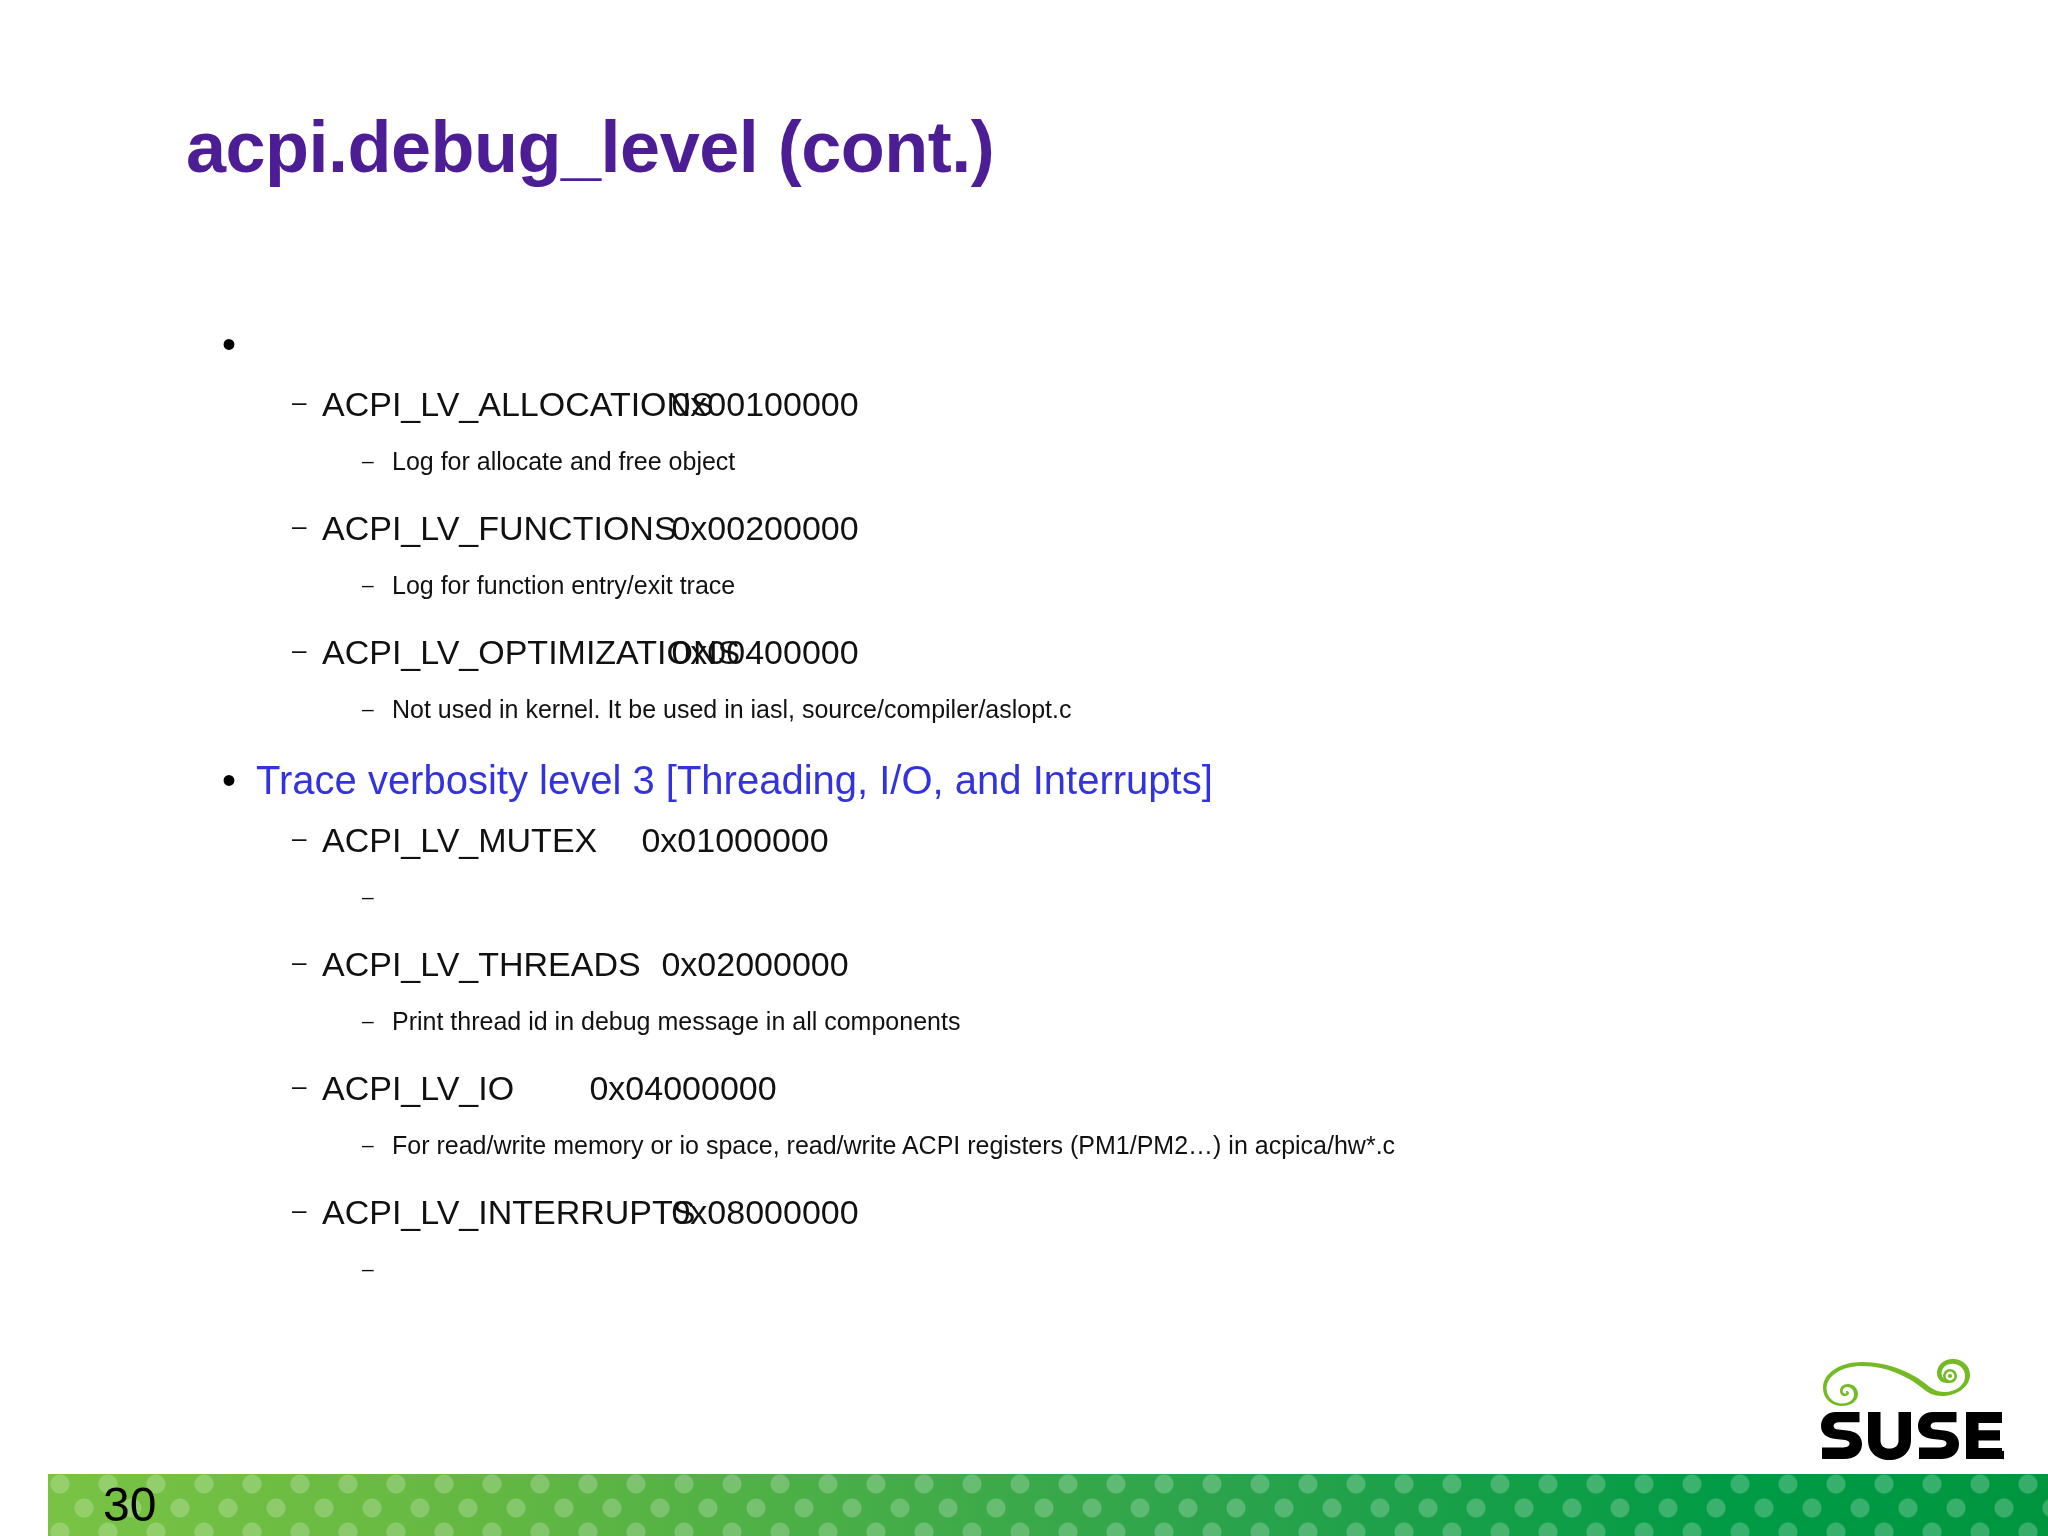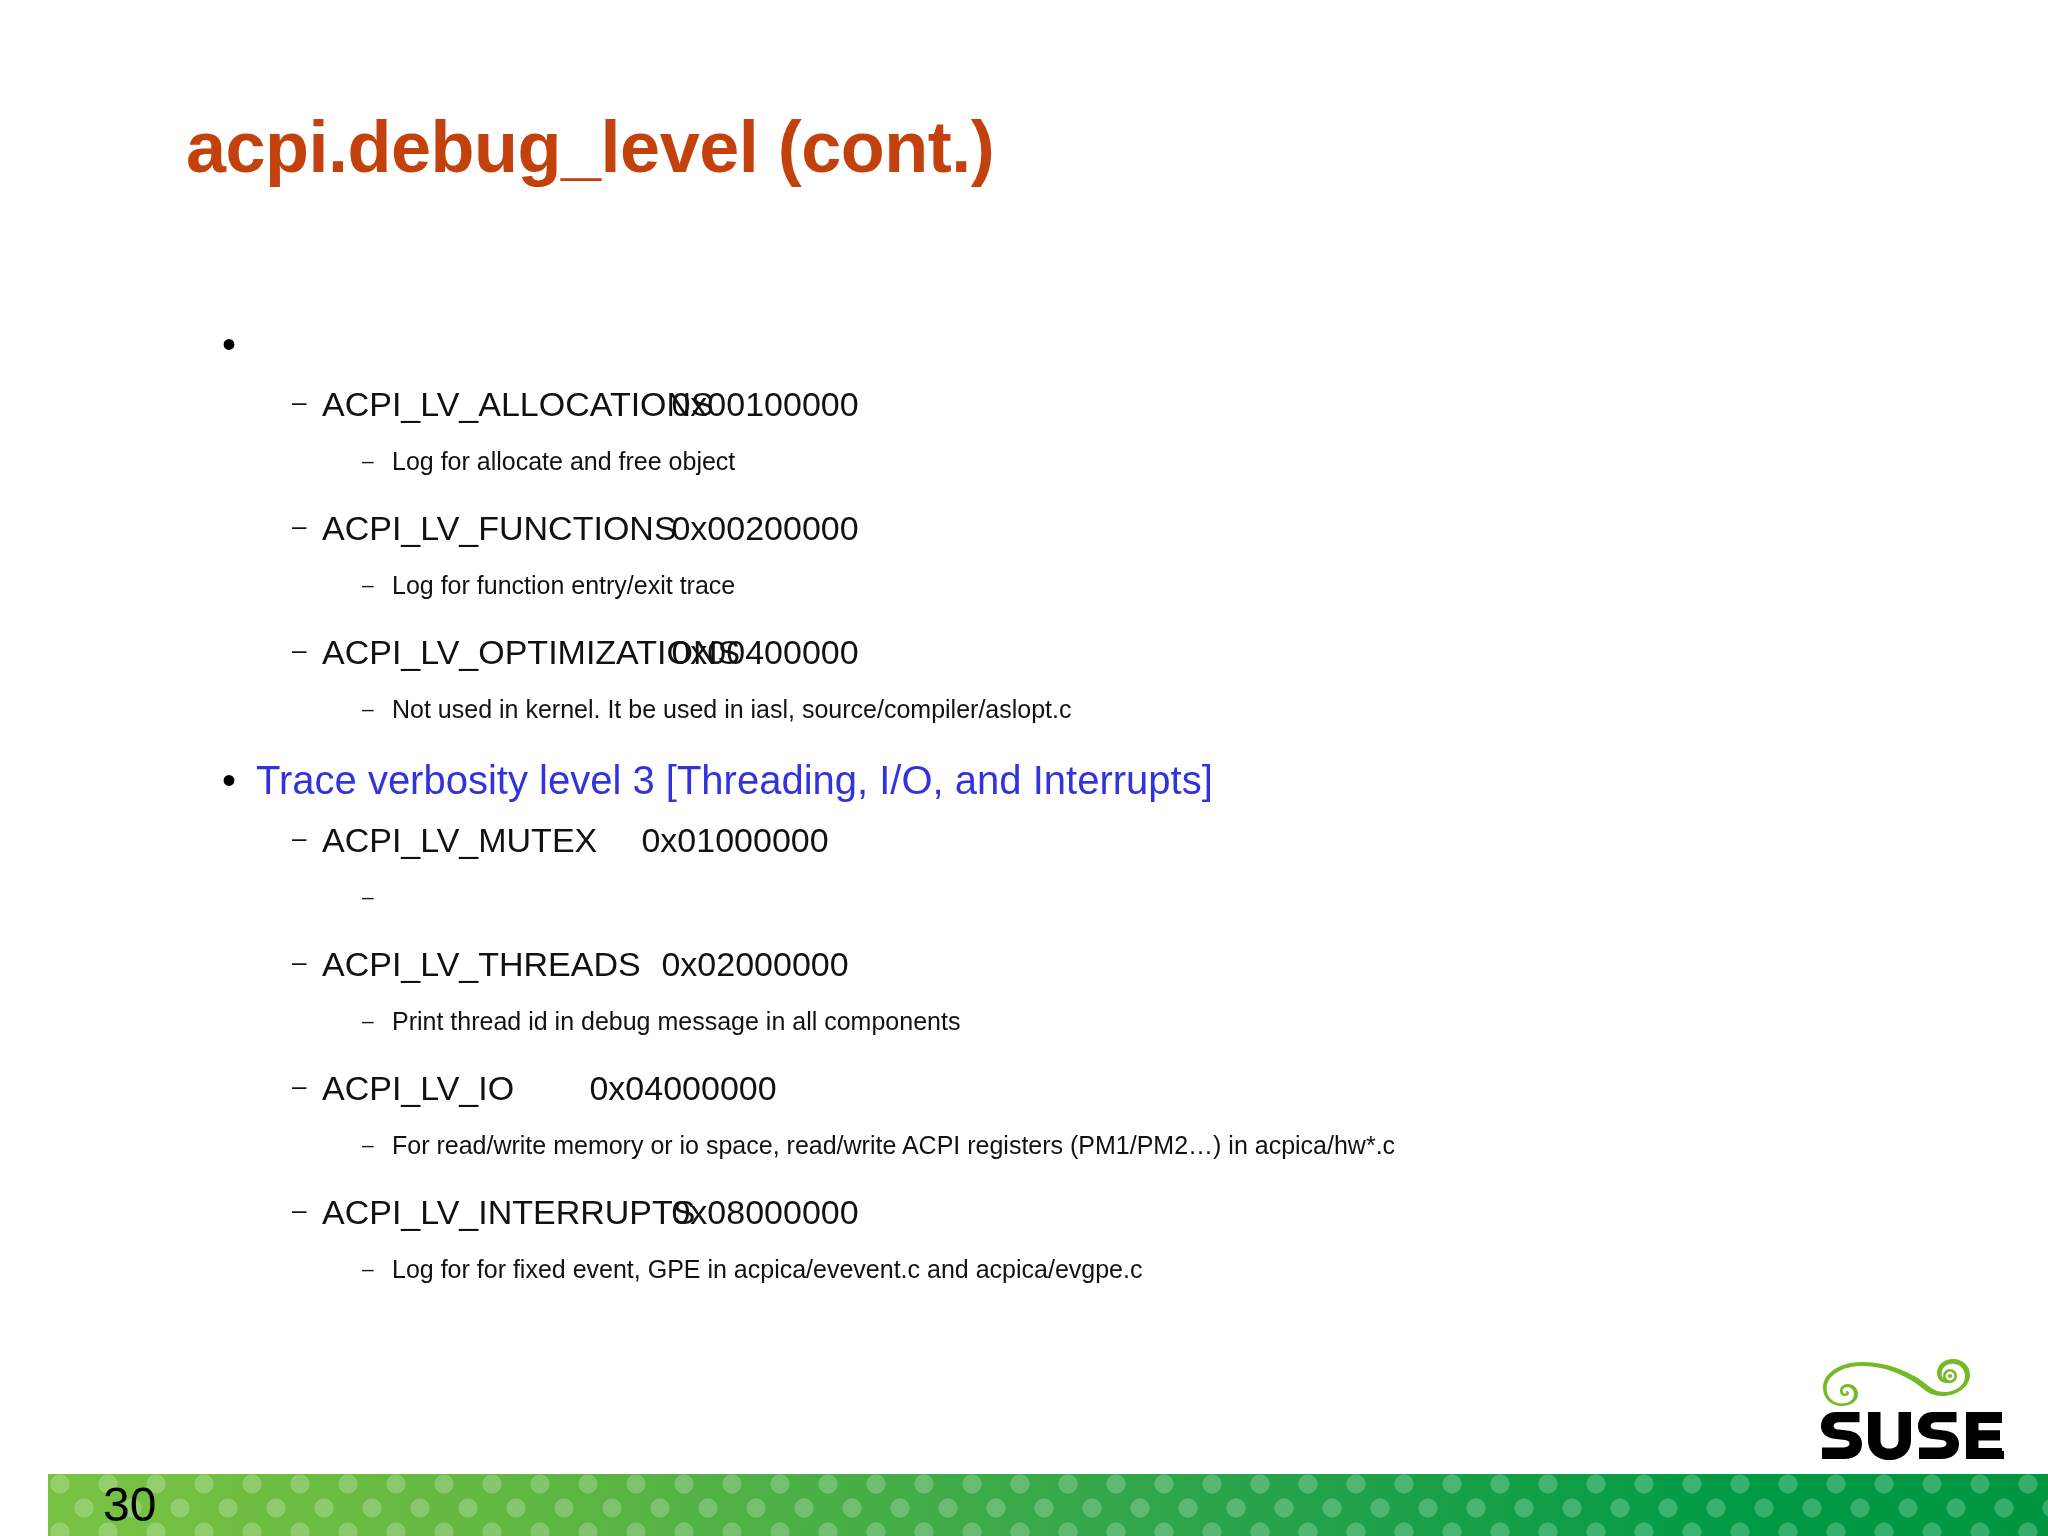--- a/index.html
+++ b/index.html
@@ -16,21 +16,21 @@
     -webkit-font-smoothing: antialiased;
   }
 
   
   .slide-title {
     position: absolute;
     left: 186px;
     top: 108px;
     font-size: 72px;
     font-weight: bold;
-    color: #c2410c;
+    color: #4c1d95;
     letter-spacing: -0.5px;
     white-space: nowrap;
     line-height: 1.1;
   }
 
   
   .content {
     position: absolute;
     left: 0;
     top: 322px;
@@ -209,21 +209,20 @@
     <span>For read/write memory or io space, read/write ACPI registers (PM1/PM2…) in acpica/hw*.c</span>
   </div>
 
   <div class="l2">
     <span class="marker">–</span>
     <span class="name" style="width:340px">ACPI_LV_INTERRUPTS</span>
     <span class="hex">0x08000000</span>
   </div>
   <div class="l3">
     <span class="marker">–</span>
-    <span>Log for for fixed event, GPE in acpica/evevent.c and acpica/evgpe.c</span>
   </div>
 
 </div>
 
 <div class="logo">
   <svg viewBox="0 0 186 108" xmlns="http://www.w3.org/2000/svg" aria-hidden="true">
 
     <g fill="#73BA25">
       <path d="M44 8 C22 8 5 19 5 34 C5 45 14 52 24 52 C33 52 40 47 40 40
                C40 34 35 30 30 30 C25 30 22 33 22 37 C22 40 24 42 27 42

